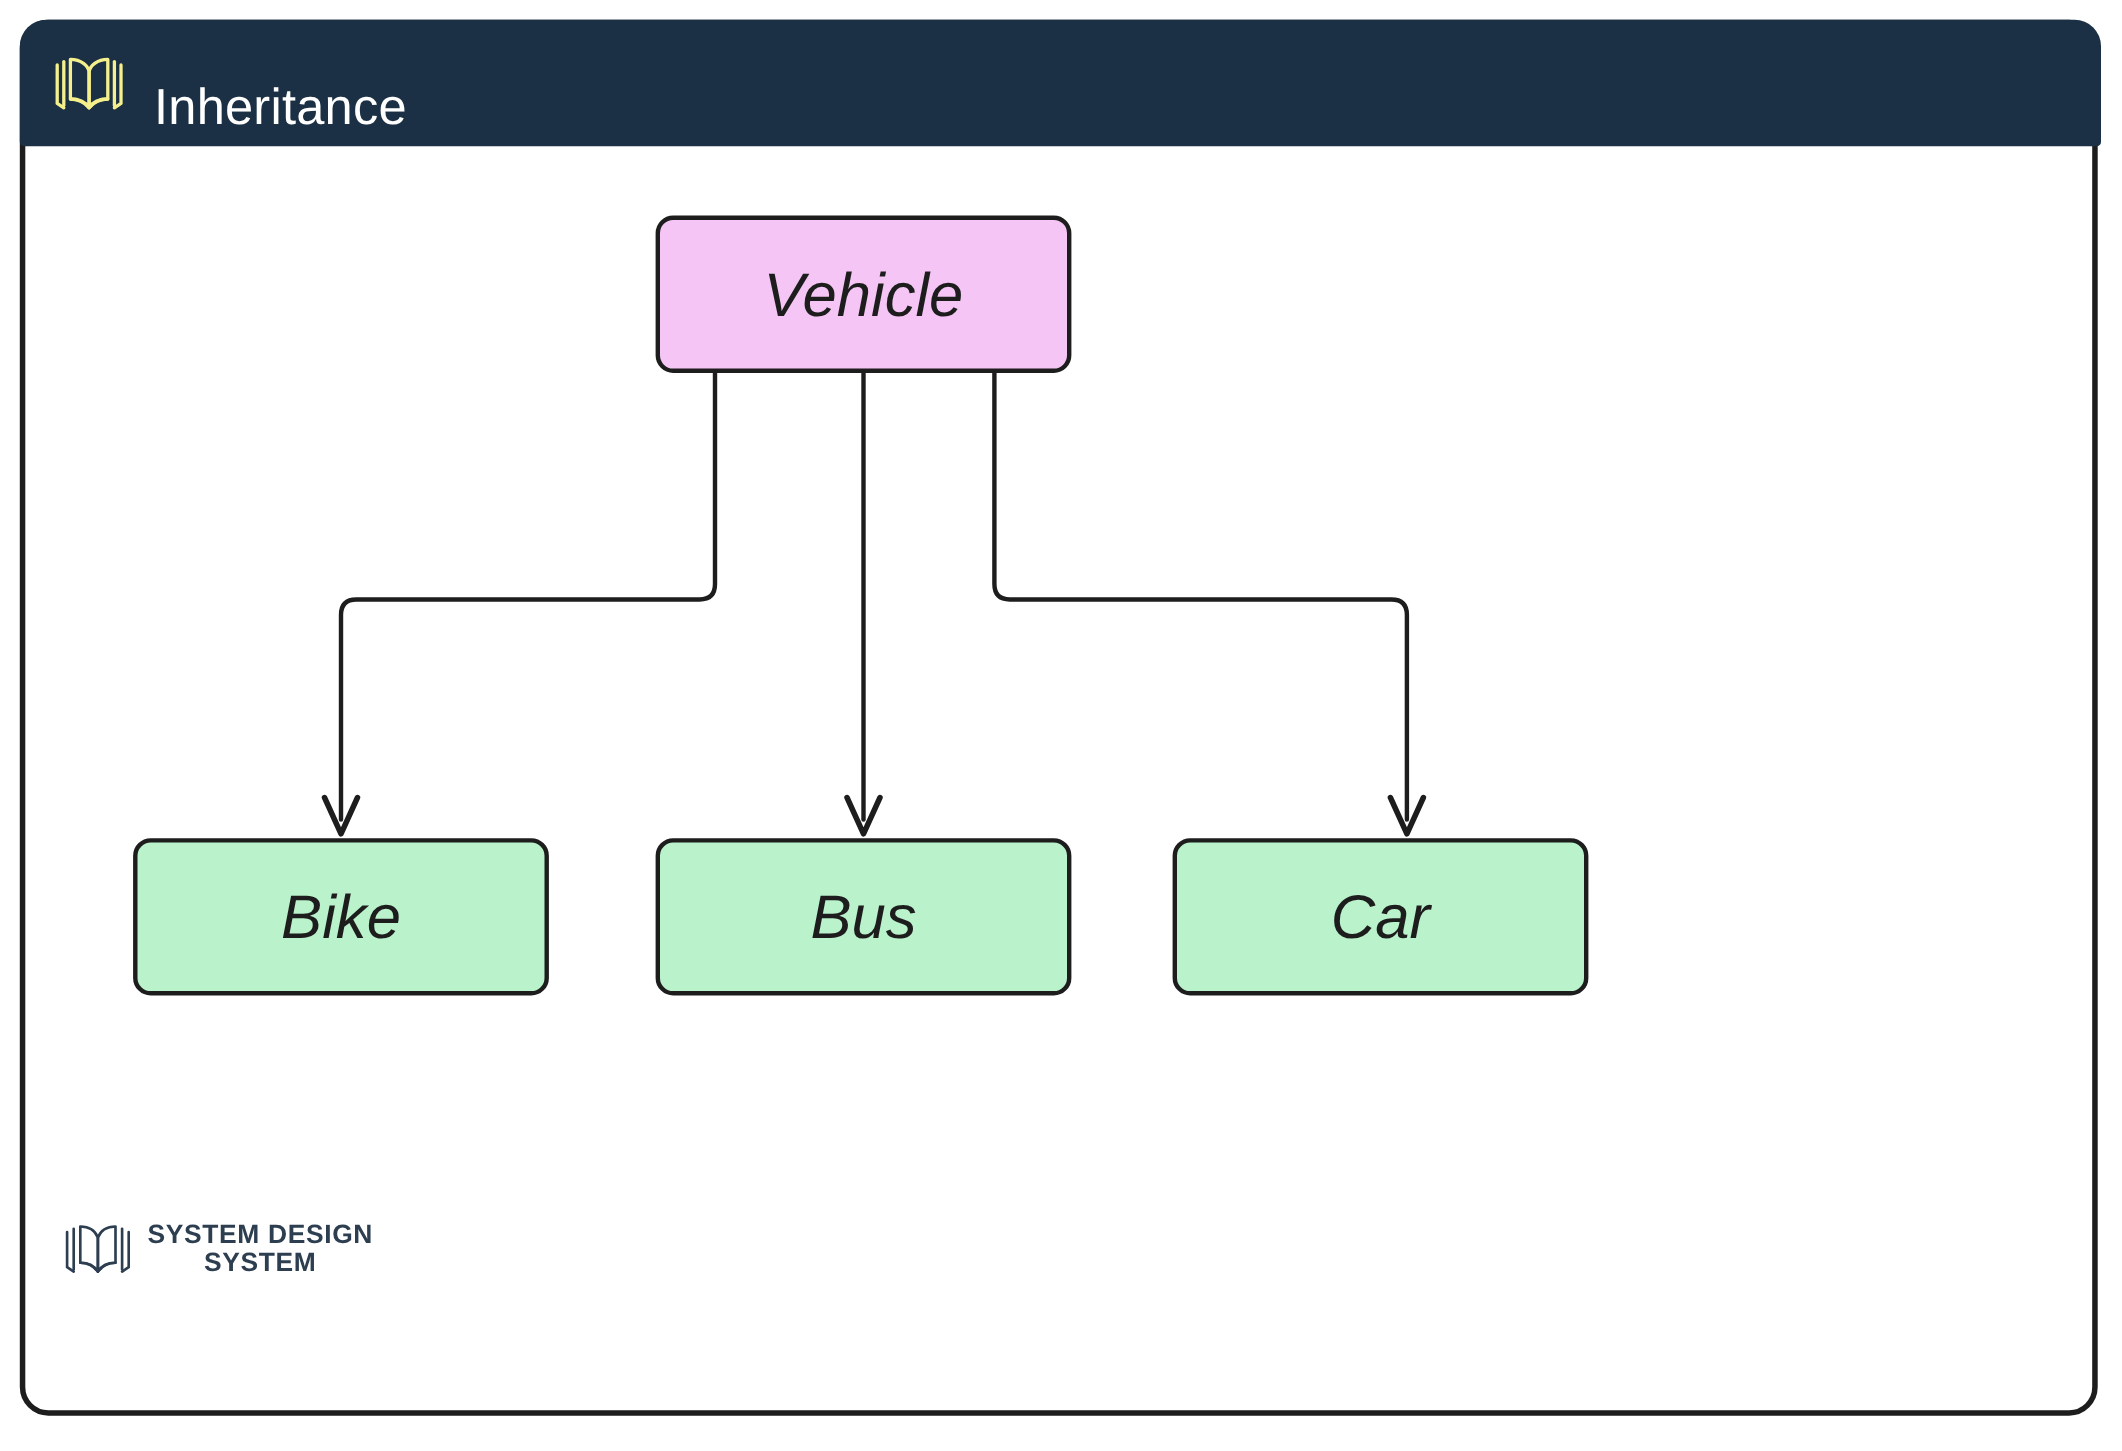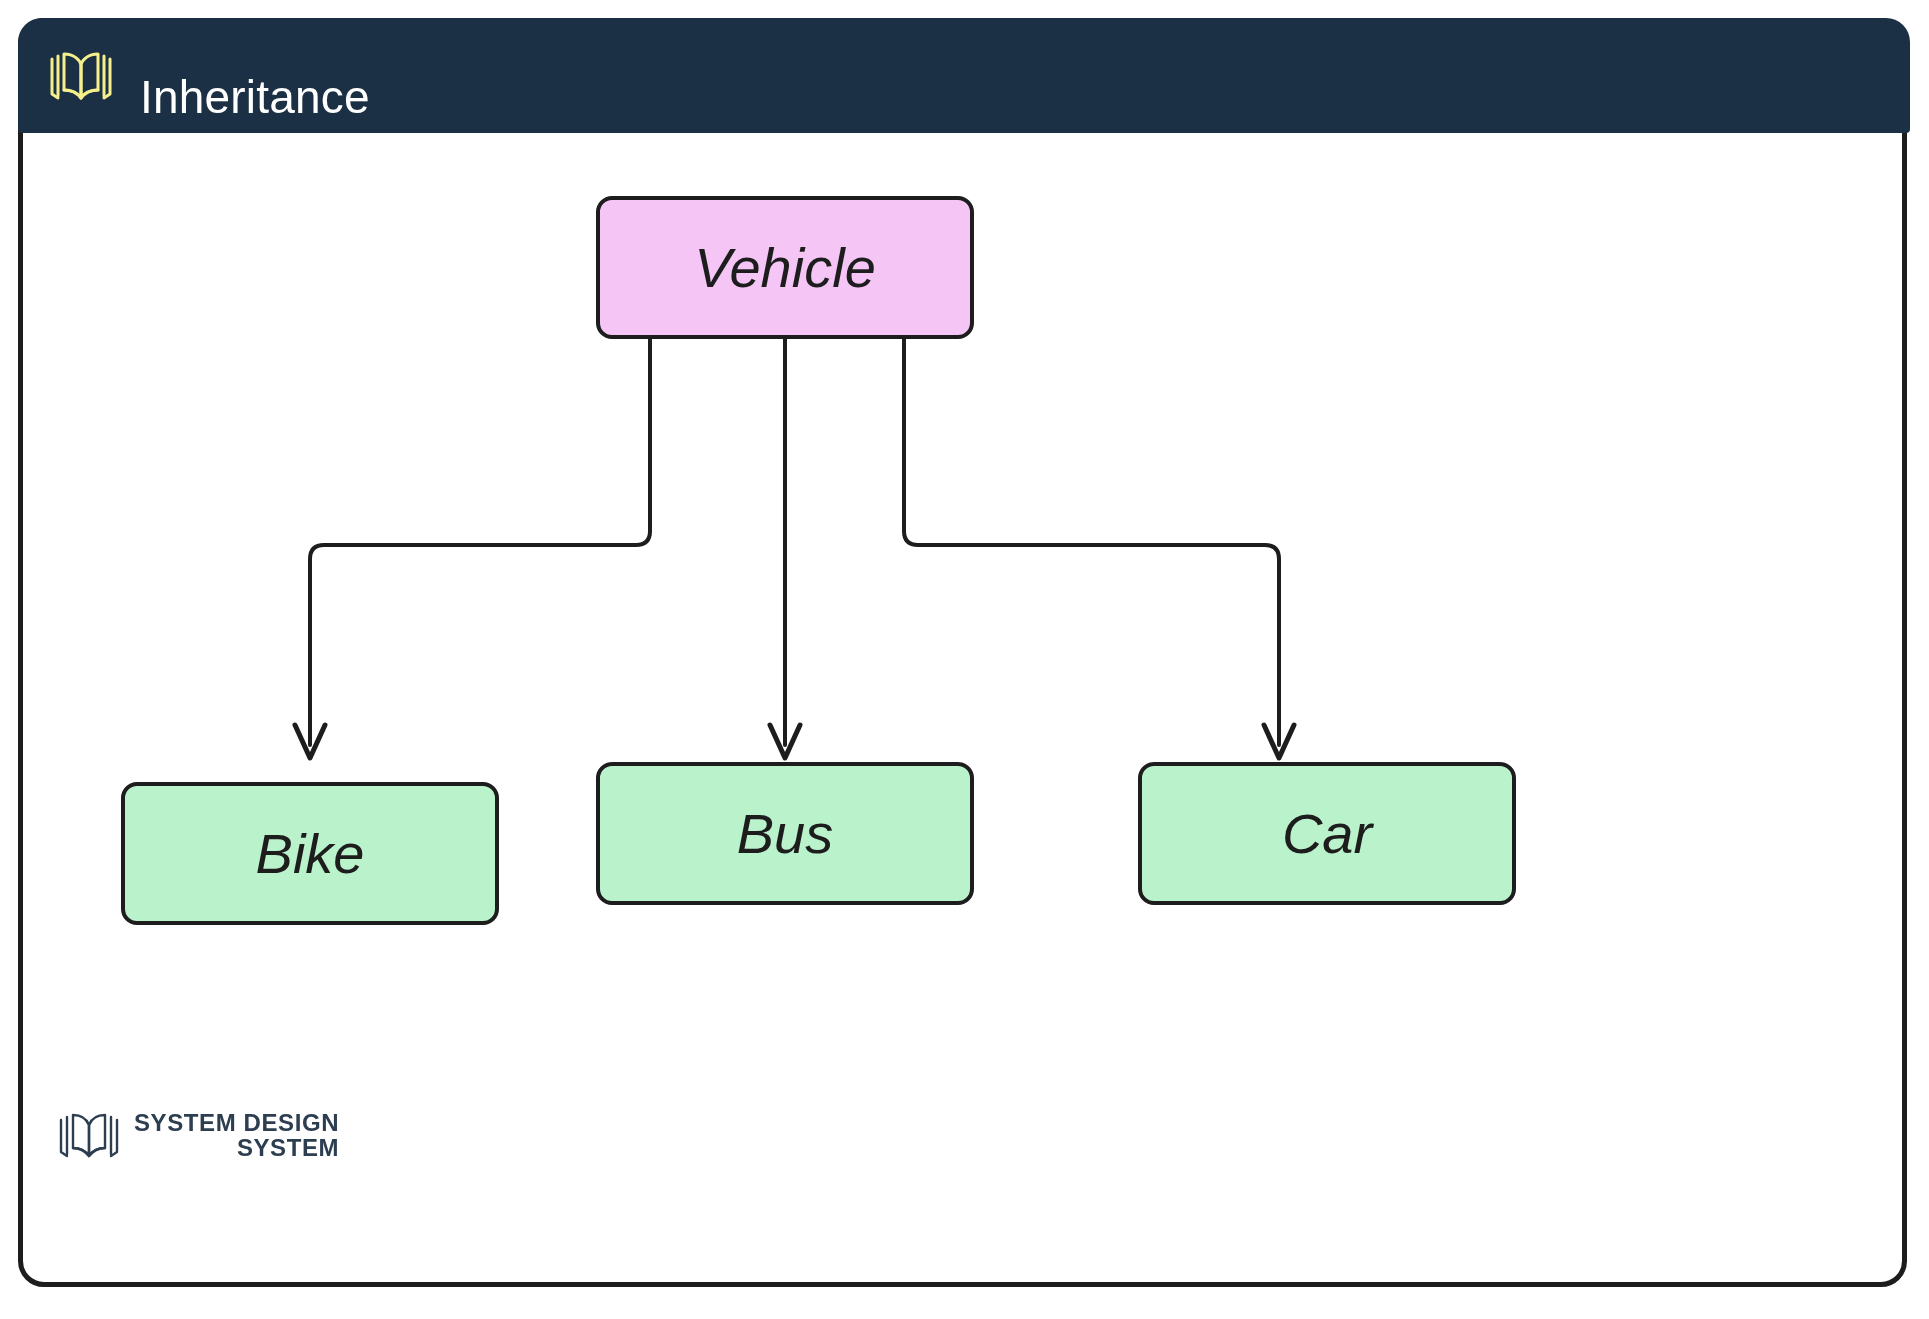--- a/index.html
+++ b/index.html
@@ -121,21 +121,21 @@
   .footer-logo-icon {
     width: 66px;
     height: 56px;
     display: block;
     flex: 0 0 auto;
   }
   .footer-logo-text {
     margin-left: 12px;
     display: flex;
     flex-direction: column;
-    align-items: flex-end;
+    align-items: center;
     line-height: 1.04;
   }
   .footer-logo-line1 {
     font-size: 24px;
     font-weight: bold;
     color: #2c3e50;
     letter-spacing: 0.6px;
   }
   .footer-logo-line2 {
     font-size: 24px;
@@ -190,29 +190,29 @@
         <polyline points="277,592 292,625 307,592"></polyline>
         <polyline points="752,592 767,625 782,592"></polyline>
         <polyline points="1246,592 1261,625 1276,592"></polyline>
       </g>
     </svg>
 
     <div class="node node-root" id="node-vehicle" style="left: 578px; top: 63px; width: 378px; height: 143px; background: rgb(245, 198, 245); border-color: rgb(29, 29, 29);">
       <span class="node-label">Vehicle</span>
     </div>
 
-    <div class="node node-child" id="node-bike" style="left: 103px; top: 629px; width: 378px; height: 143px; background: rgb(185, 242, 203); border-color: rgb(29, 29, 29); margin-top: 20px;">
+    <div class="node node-child" id="node-bike" style="left: 103px; top: 629px; width: 378px; height: 143px; background: rgb(185, 242, 203); border-color: rgb(29, 29, 29);">
       <span class="node-label">Bike</span>
     </div>
 
     <div class="node node-child" id="node-bus" style="left: 578px; top: 629px; width: 378px; height: 143px; background: rgb(185, 242, 203); border-color: rgb(29, 29, 29);">
       <span class="node-label">Bus</span>
     </div>
 
-    <div class="node node-child" id="node-car" style="left: 1120px; top: 629px; width: 378px; height: 143px; background: rgb(185, 242, 203); border-color: rgb(29, 29, 29);">
+    <div class="node node-child" id="node-car" style="left: 1048px; top: 629px; width: 378px; height: 143px; background: rgb(185, 242, 203); border-color: rgb(29, 29, 29);">
       <span class="node-label">Car</span>
     </div>
 
     <div class="footer-logo">
       <svg class="footer-logo-icon" viewBox="0 0 66 56">
         <g fill="none" stroke="#2c3e50" stroke-width="2.4" stroke-linejoin="round" stroke-linecap="round">
           <path d="M5 12 L5 44 L11 48"></path>
           <path d="M11 9 L11 46"></path>
           <path d="M17 7 C26 7 31 12 33 17 L33 48 C30 43 24 40 17 40 Z"></path>
           <path d="M49 7 C40 7 35 12 33 17 L33 48 C36 43 42 40 49 40 Z"></path>

